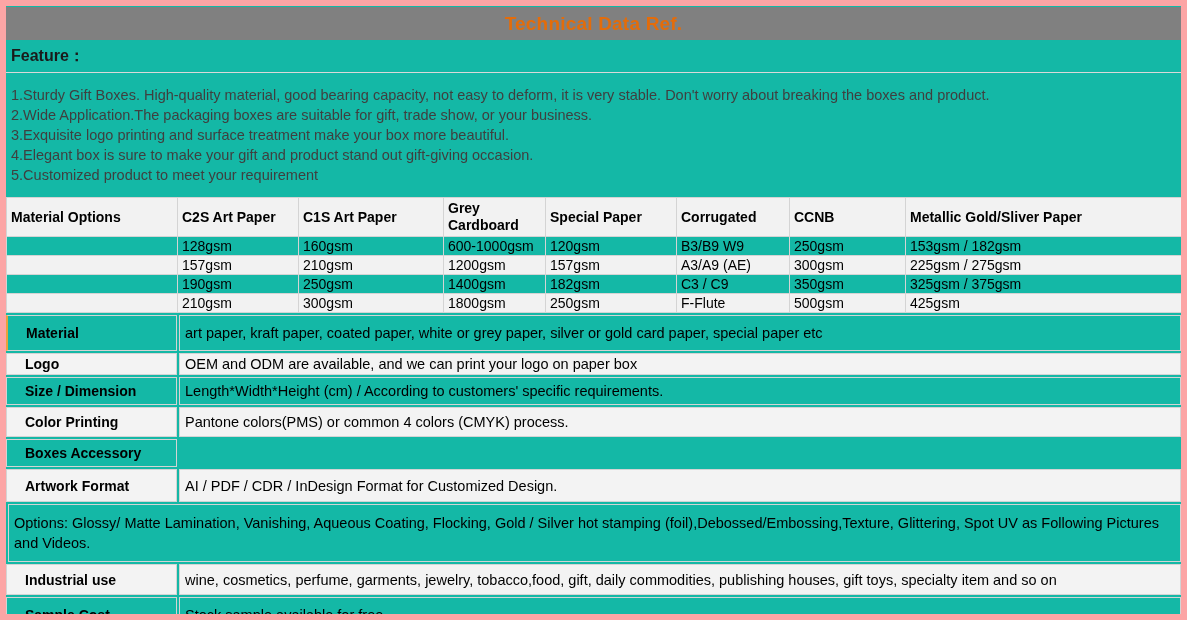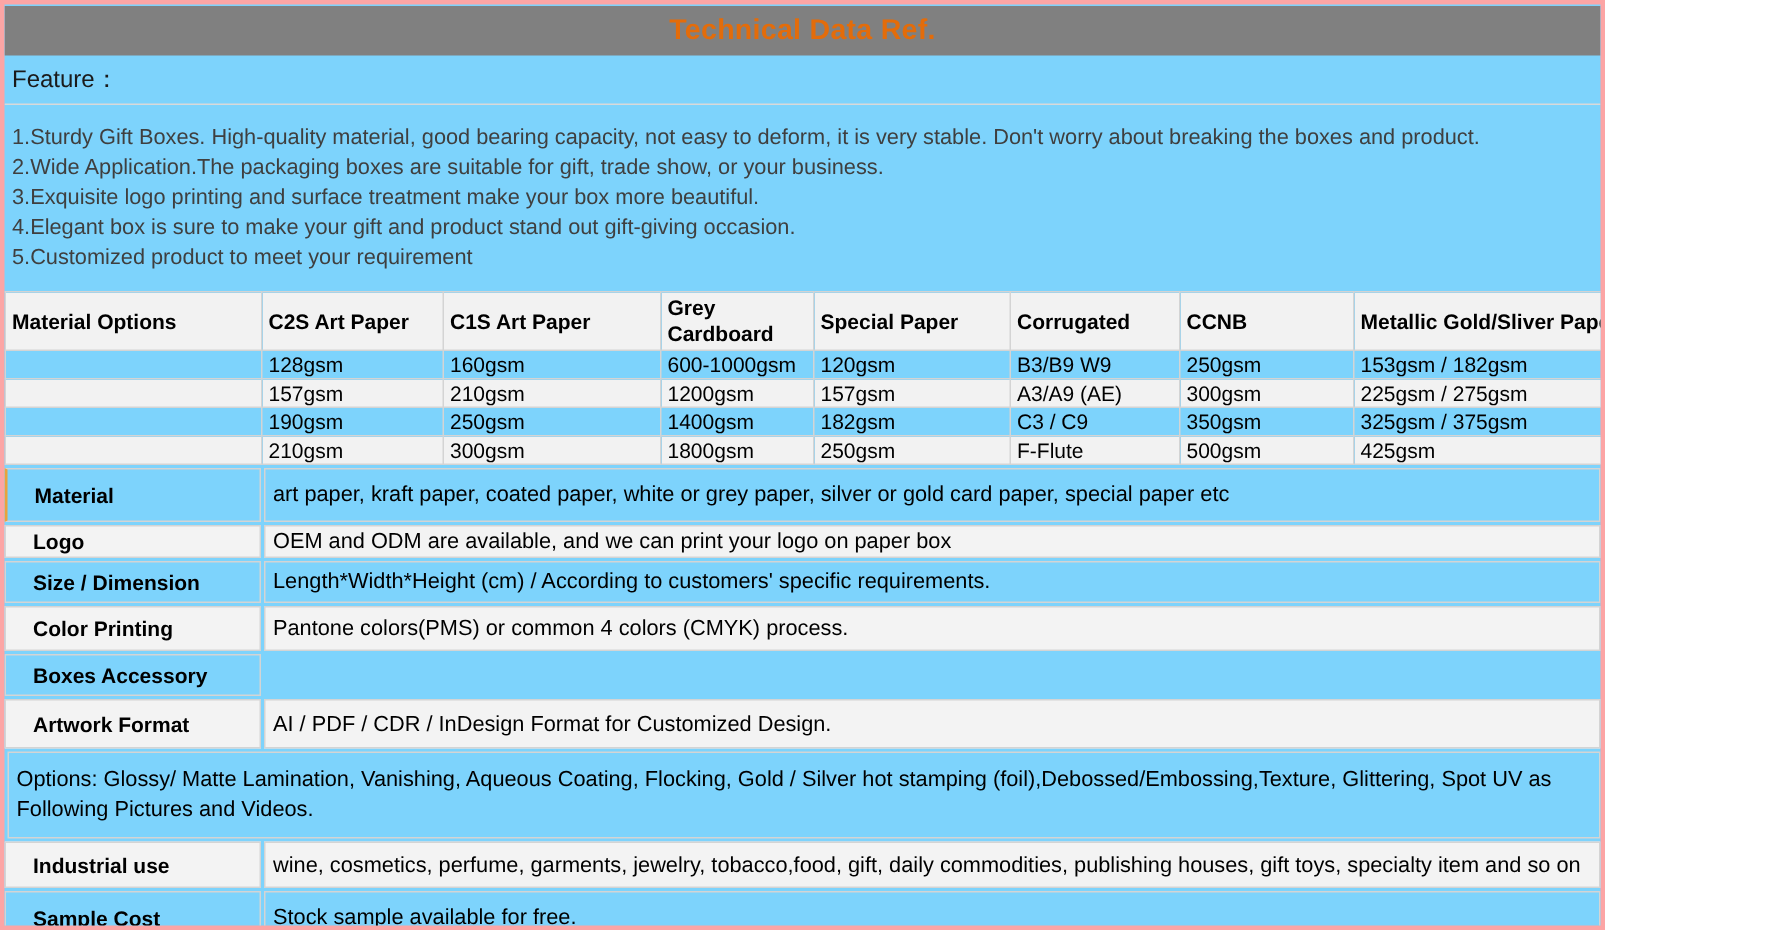--- a/index.html
+++ b/index.html
@@ -1,44 +1,44 @@
 <!DOCTYPE html>
 <html><head>
 <meta charset="utf-8">
 <style>
   * { box-sizing: border-box; }
   html, body { margin: 0; padding: 0; background: #fff; }
   body { font-family: "Liberation Sans", sans-serif; }
 
   .page {
-    width: 1070px;
+    width: 1187px;
     height: 620px;
-    border: 3px solid #fca5a5;
-    background: #7dd3fc;
+    border: 6px solid #fca5a5;
+    background: #14b8a6;
     overflow: hidden;
   }
 
   .title-bar {
     height: 33px;
     margin-top: 1px;
     background: #808080;
     display: flex;
     align-items: center;
     justify-content: center;
   }
   .title-text {
     color: #E36C0A;
     font-size: 19px;
     font-weight: 700;
     letter-spacing: 0.2px;
   }
 
   .feature-heading {
     font-size: 16px;
-    font-weight: 400;
+    font-weight: 700;
     color: #1A1A1A;
     padding: 6px 6px 5px 5px;
     border-bottom: 1px solid #D9D9D9;
   }
 
   .feature-list {
     padding: 12px 6px 0 5px;
     height: 124px;
     color: #3F3F3F;
     font-size: 14.5px;

